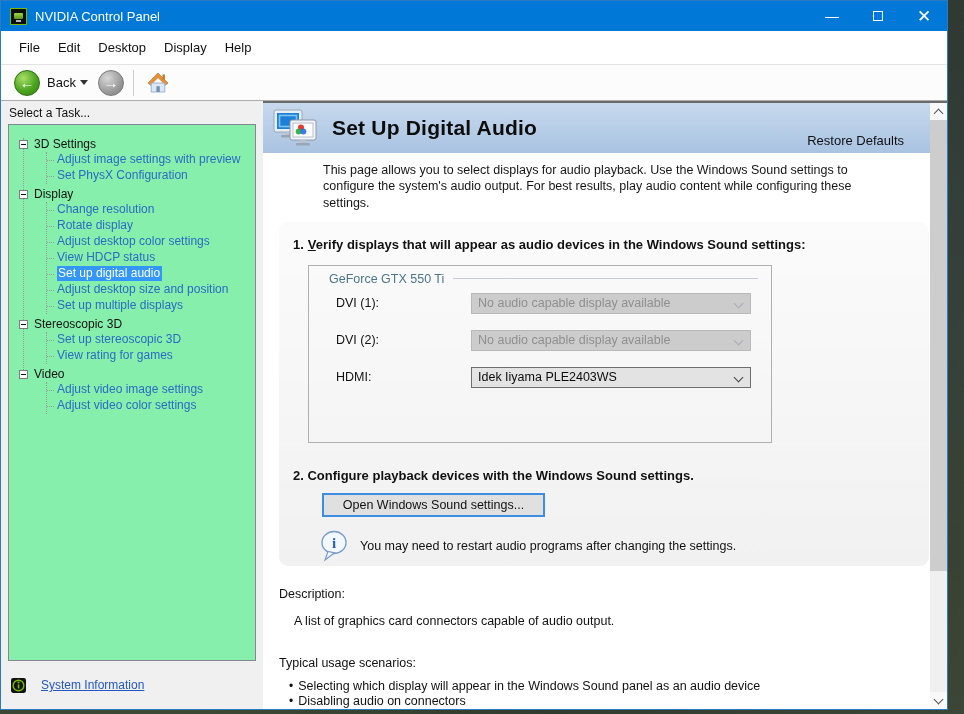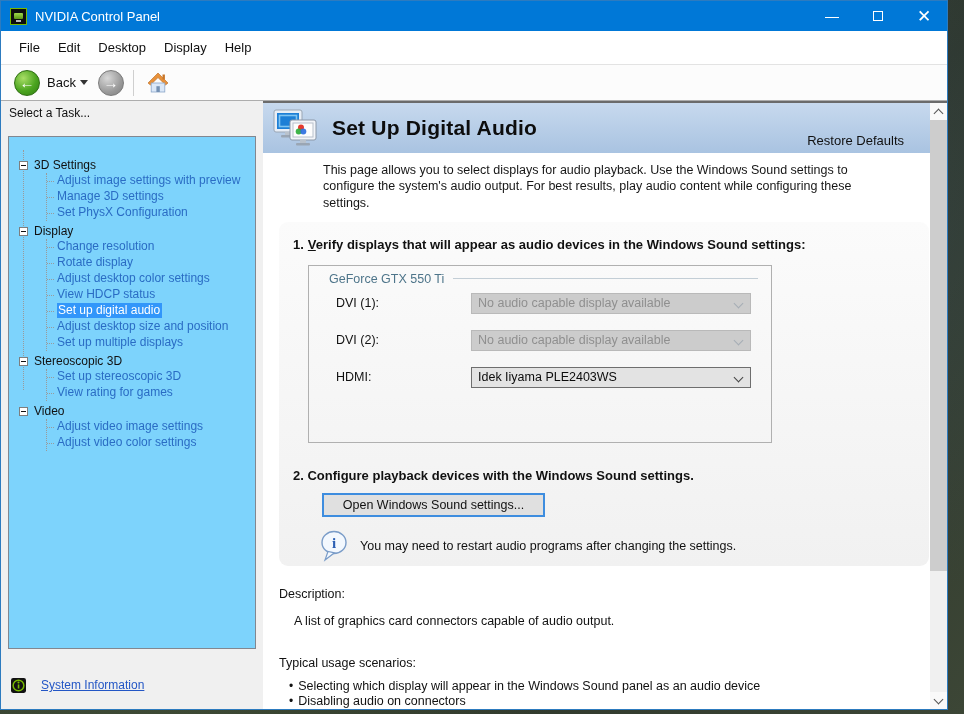--- a/index.html
+++ b/index.html
@@ -37,21 +37,21 @@
   .fwd-circle { background:radial-gradient(circle at 35% 30%, #d8d8d8, #9a9a9a 60%, #7e7e7e); border:1px solid #7a7a7a; }
   .back-label { font-size:13px; color:#111; margin:0 4px 0 7px; }
   .back-caret { width:0; height:0; border-left:4px solid transparent; border-right:4px solid transparent; border-top:5px solid #333; margin-right:10px; }
   .tb-sep { width:1px; height:26px; background:#cfcfcf; margin:0 11px 0 9px; }
   .home-btn { width:26px; height:26px; display:flex; align-items:center; justify-content:center; }
   
   .mainrow { flex:1; display:flex; min-height:0; }
   
   .sidebar { width:262px; background:#f0f0f0; display:flex; flex-direction:column; flex:0 0 auto; }
   .sidebar-header { font-size:12px; color:#111; padding:5px 0 4px 8px; }
-  .treebox { flex:1; margin:12px 7px; background:#7dd3fc; border:1px solid #828790; padding:18px 4px 4px 0; overflow:hidden; position:relative; font-size:12px; }
+  .treebox { flex:1; margin:0 7px; background:#86efac; border:1px solid #828790; padding:9px 4px 4px 0; overflow:hidden; position:relative; font-size:12px; }
   .tree-vline { position:absolute; left:14px; top:13px; height:240px; border-left:1px dotted #9a9a9a; }
   .cat-row { display:flex; align-items:center; margin:3px 0 1px 0; padding-left:10px; position:relative; z-index:1; }
   .expander { width:9px; height:9px; border:1px solid #7e7e7e; background:#fff; position:relative; flex:0 0 auto; margin-right:6px; }
   .expander::after { content:""; position:absolute; left:1px; right:1px; top:3px; height:1px; background:#111; }
   .cat-label { color:#111; }
   .children { margin-left:37px; border-left:1px dotted #9a9a9a; }
   .child-row { position:relative; padding:1px 0 2px 10px; line-height:13px; }
   .child-row::before { content:""; position:absolute; left:0; top:8px; width:7px; border-top:1px dotted #9a9a9a; }
   .tree-link { color:#2a6cc4; }
   .tree-link.selected { background:#3296fa; color:#fff; padding:0 2px 1px 1px; }
@@ -156,21 +156,20 @@
       <div class="sidebar-header">Select a Task...</div>
       <div class="treebox">
         <div class="tree-vline"></div>
 
         <div class="cat-row">
           <span class="expander"></span>
           <span class="cat-label">3D Settings</span>
         </div>
         <div class="children">
           <div class="child-row"><span class="tree-link">Adjust image settings with preview</span></div>
-          <div class="child-row"><span class="tree-link">Manage 3D settings</span></div>
           <div class="child-row"><span class="tree-link">Set PhysX Configuration</span></div>
         </div>
 
         <div class="cat-row">
           <span class="expander"></span>
           <span class="cat-label">Display</span>
         </div>
         <div class="children">
           <div class="child-row"><span class="tree-link">Change resolution</span></div>
           <div class="child-row"><span class="tree-link">Rotate display</span></div>

